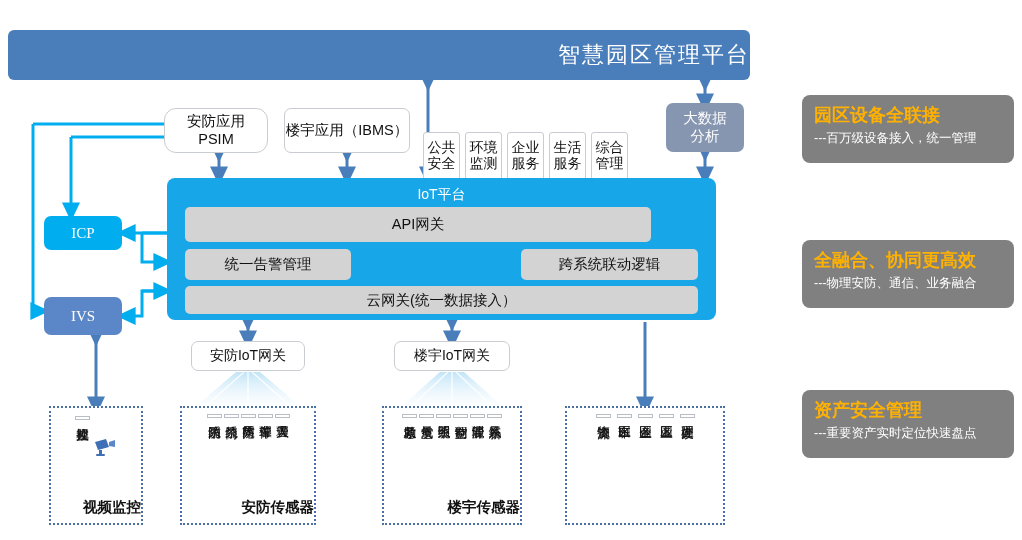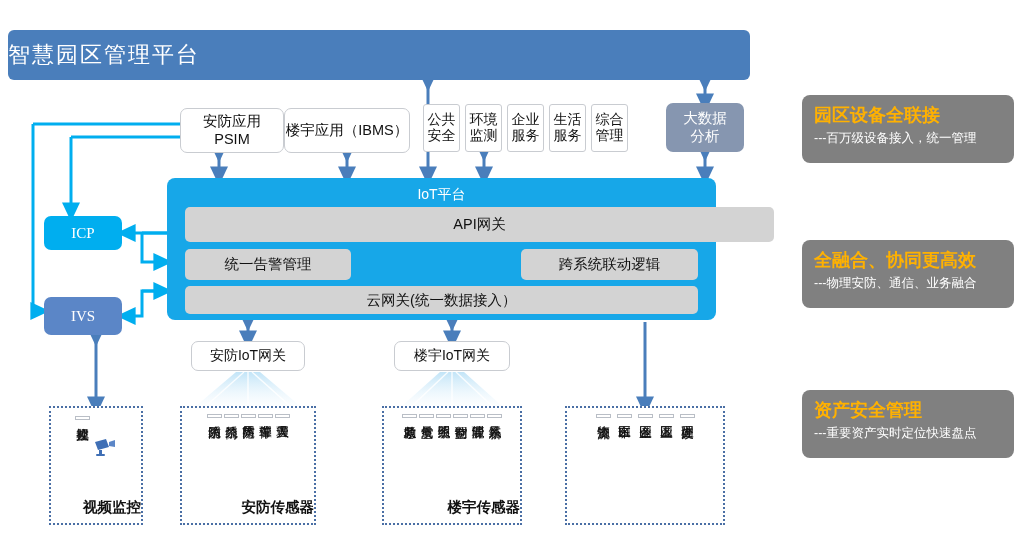--- a/index.html
+++ b/index.html
@@ -8,31 +8,31 @@
     background:#ffffff;
     font-family:"Liberation Sans","DejaVu Sans",sans-serif;
     color:#1a1a1a;
   }
   .abs{position:absolute;box-sizing:border-box;}
 
   
   .header{
     left:8px;top:30px;width:742px;height:50px;
     background:#4a7ebb;border-radius:6px;
-    display:flex;align-items:center;justify-content:flex-start;
+    display:flex;align-items:center;justify-content:flex-end;
     color:#ffffff;font-size:22px;letter-spacing:2px;
   }
 
   
   .appbox{
     background:#ffffff;border:1px solid #c9ccd1;border-radius:7px;
     display:flex;align-items:center;justify-content:center;
     text-align:center;line-height:1.18;font-size:14.5px;color:#111;
   }
-  .appbox.small{border-radius:3px;font-size:14px;line-height:1.12;}
+  .appbox.small{border-radius:3px;font-size:14px;line-height:1.12;margin-top:28px;}
   .bigdata{
     background:#8696b0;border-radius:7px;border:none;color:#ffffff;
     display:flex;align-items:center;justify-content:center;
     text-align:center;line-height:1.2;font-size:14.5px;
   }
 
   
   .iot{
     left:167px;top:178px;width:549px;height:142px;
     background:#17a7e8;border-radius:8px;
@@ -156,21 +156,21 @@
     <path d="M448,372 L412,406" stroke="#ffffff" stroke-width="1.4" opacity="0.85" fill="none"></path>
     <path d="M452,372 L452,406" stroke="#ffffff" stroke-width="1.4" opacity="0.85" fill="none"></path>
     <path d="M456,372 L492,406" stroke="#ffffff" stroke-width="1.4" opacity="0.85" fill="none"></path>
   </g>
 </svg>
 
 <div class="abs header">
   <span>智慧园区管理平台</span>
 </div>
 
-<div class="abs appbox" style="left:180px;top:108px;width:104px;height:45px;">
+<div class="abs appbox" style="left:164px;top:108px;width:104px;height:45px;border-radius:12px;">
   <span class="nl">安防应用<br>PSIM</span>
 </div>
 
 <div class="abs appbox" style="left:284px;top:108px;width:126px;height:45px;">
   <span>楼宇应用（IBMS）</span>
 </div>
 
 <div class="abs appbox small" style="left:423px;top:104px;width:37px;height:48px;">
   <span class="nl">公共<br>安全</span>
 </div>
@@ -187,21 +187,21 @@
   <span class="nl">综合<br>管理</span>
 </div>
 
 <div class="abs bigdata" style="left:666px;top:103px;width:78px;height:49px;">
   <span class="nl">大数据<br>分析</span>
 </div>
 
 <div class="abs iot">
   <div class="iot-title">IoT平台</div>
 
-  <div class="abs gray" style="left:18px;top:29px;width:589px;height:35px;">
+  <div class="abs gray" style="left:18px;top:29px;width:466px;height:35px;">
     <span>API网关</span>
   </div>
 
   <div class="abs gray" style="left:18px;top:71px;width:166px;height:31px;">
     <span>统一告警管理</span>
   </div>
   <div class="abs gray" style="left:354px;top:71px;width:177px;height:31px;">
     <span>跨系统联动逻辑</span>
   </div>
 

